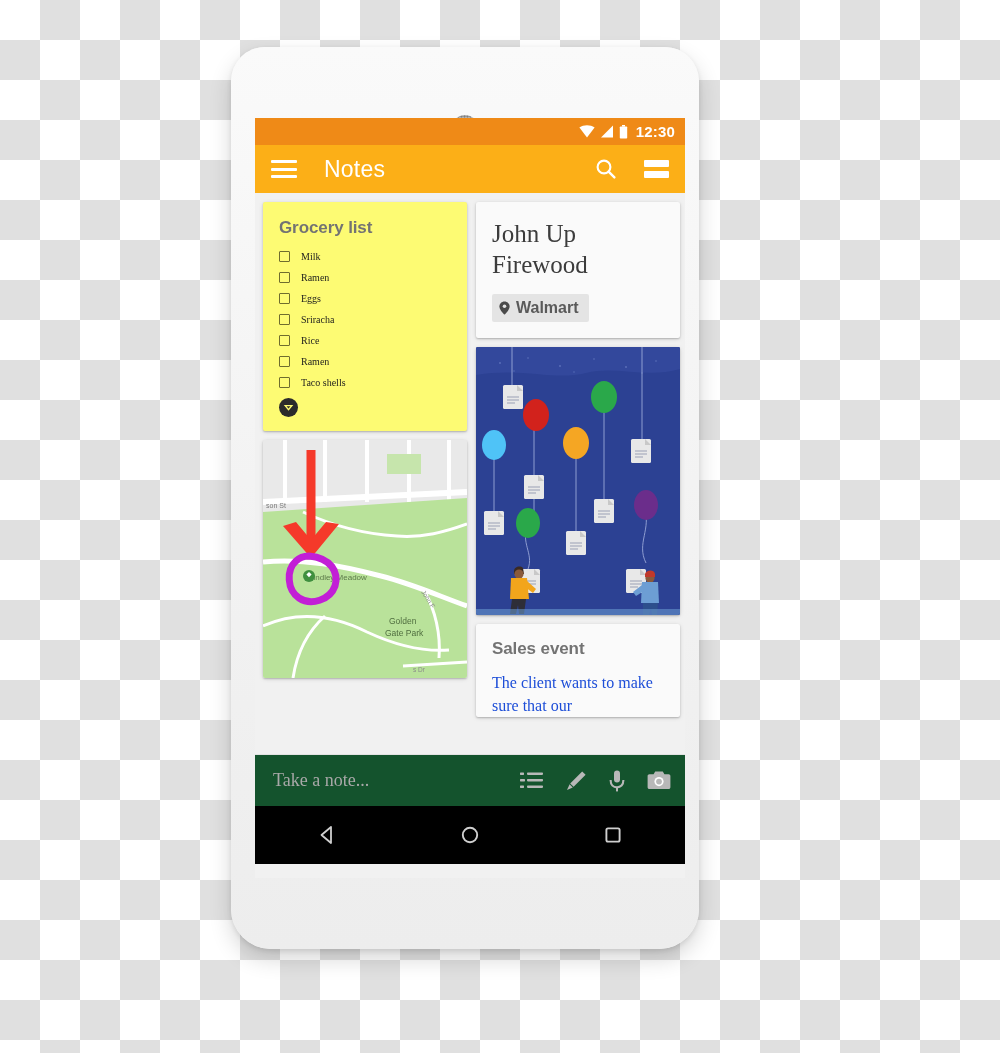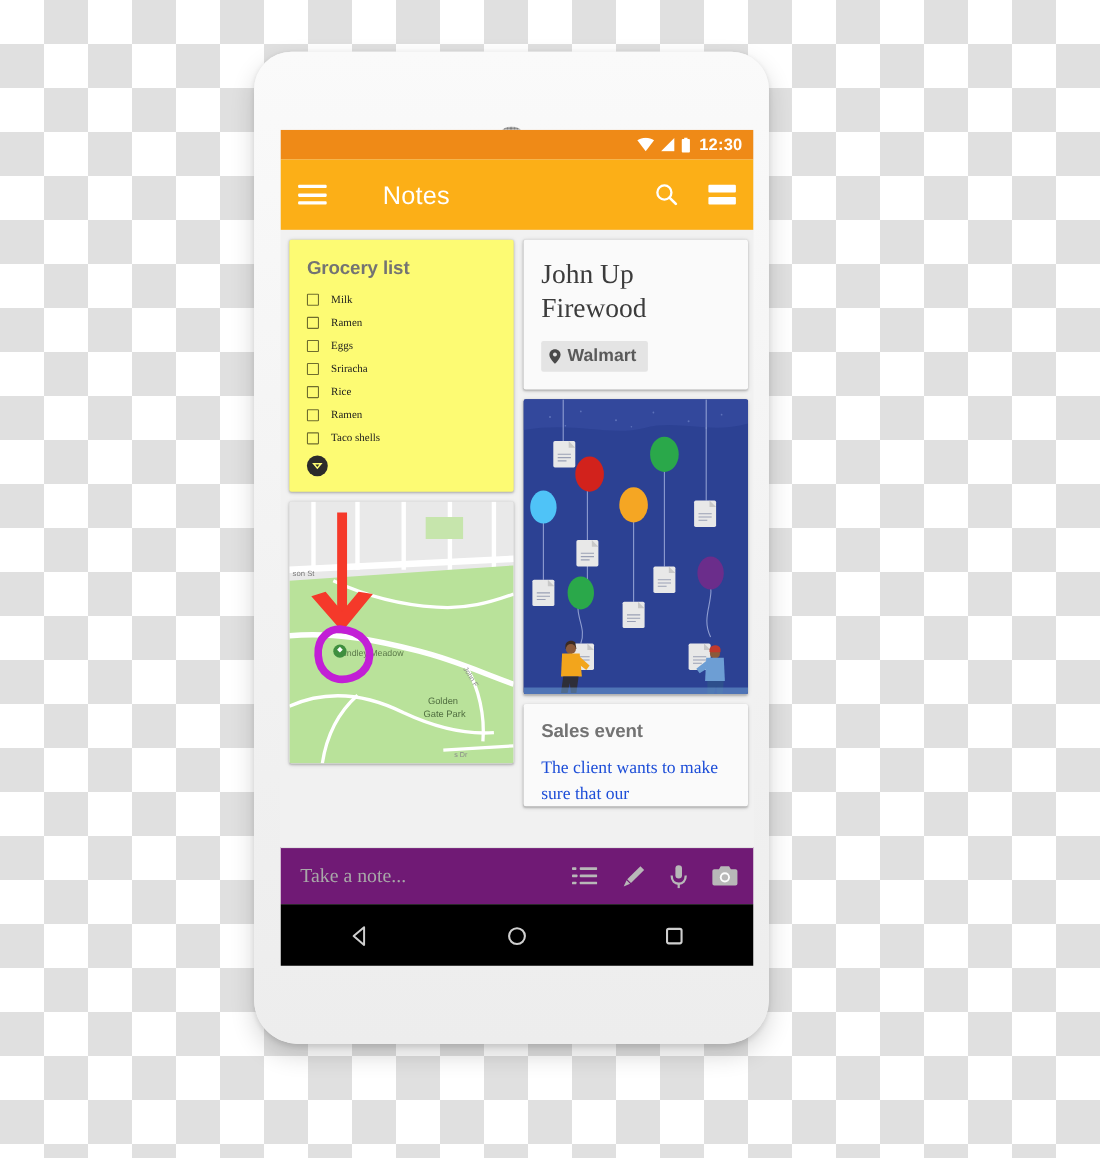--- a/index.html
+++ b/index.html
@@ -74,26 +74,25 @@
   .sb-time {
     color: #ffffff;
     font-size: 15px;
     font-weight: bold;
     letter-spacing: 0.2px;
     margin-left: 3px;
   }
 
   
   .app-bar {
-    height: 64px;
+    height: 48px;
     background: #fcaf17;
     display: flex;
     align-items: center;
     padding: 0 16px;
-    gap: 24px;
   }
   .hamburger { width: 26px; height: 18px; display: flex; flex-direction: column; justify-content: space-between; cursor: pointer; }
   .hamburger i { display: block; height: 3px; background: #fff; border-radius: 1px; }
   .app-title {
     color: #ffffff;
     font-size: 23px;
     margin-left: 27px;
     letter-spacing: 0.2px;
   }
   .app-bar-actions { margin-left: auto; display: flex; align-items: center; gap: 26px; }
@@ -176,21 +175,21 @@
 
   
   .note-blue { background: #2c4193; height: 268px; position: relative; }
 
   
   .note-map { height: 238px; position: relative; background: #e9e9e9; overflow: hidden; }
 
   
   .take-note-bar {
     height: 52px;
-    background: #701a75;
+    background: #14532d;
     border-top: 1px solid #e2e2e2;
     display: flex;
     align-items: center;
     padding: 0 14px 0 18px;
   }
   .take-note-text {
     font-family: "Liberation Serif", serif;
     font-size: 18px;
     color: #a8a8a8;
   }

